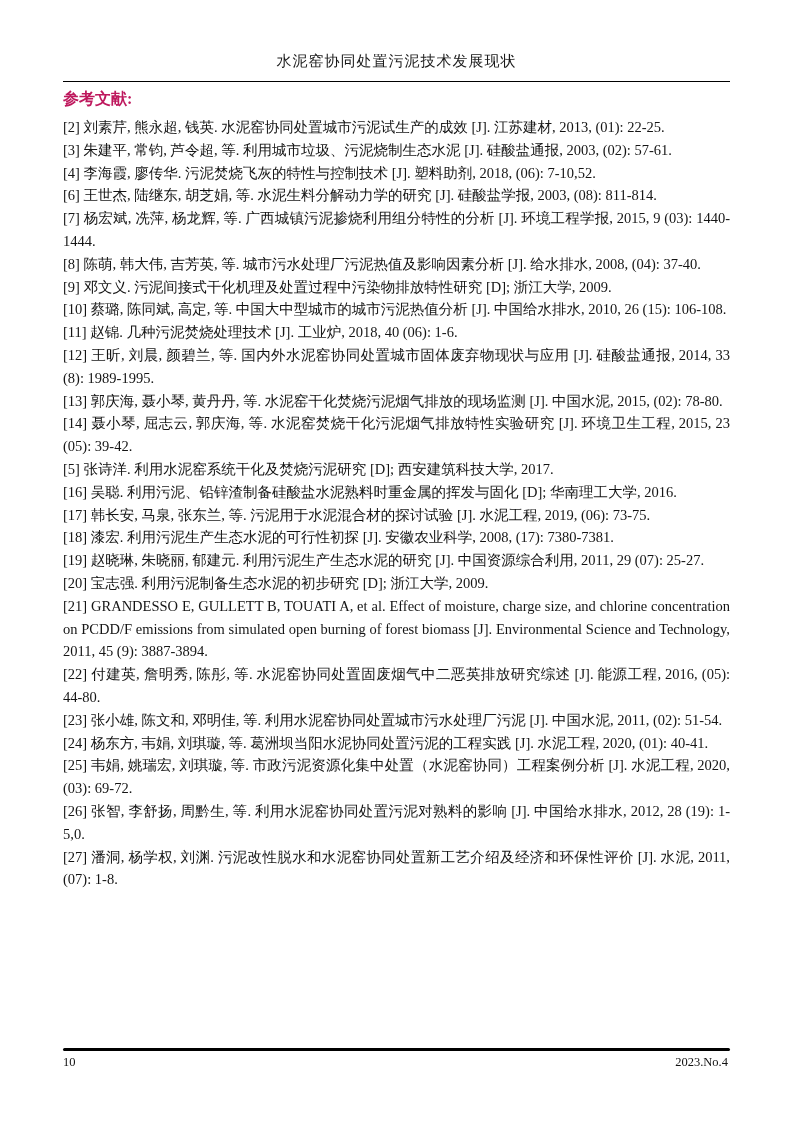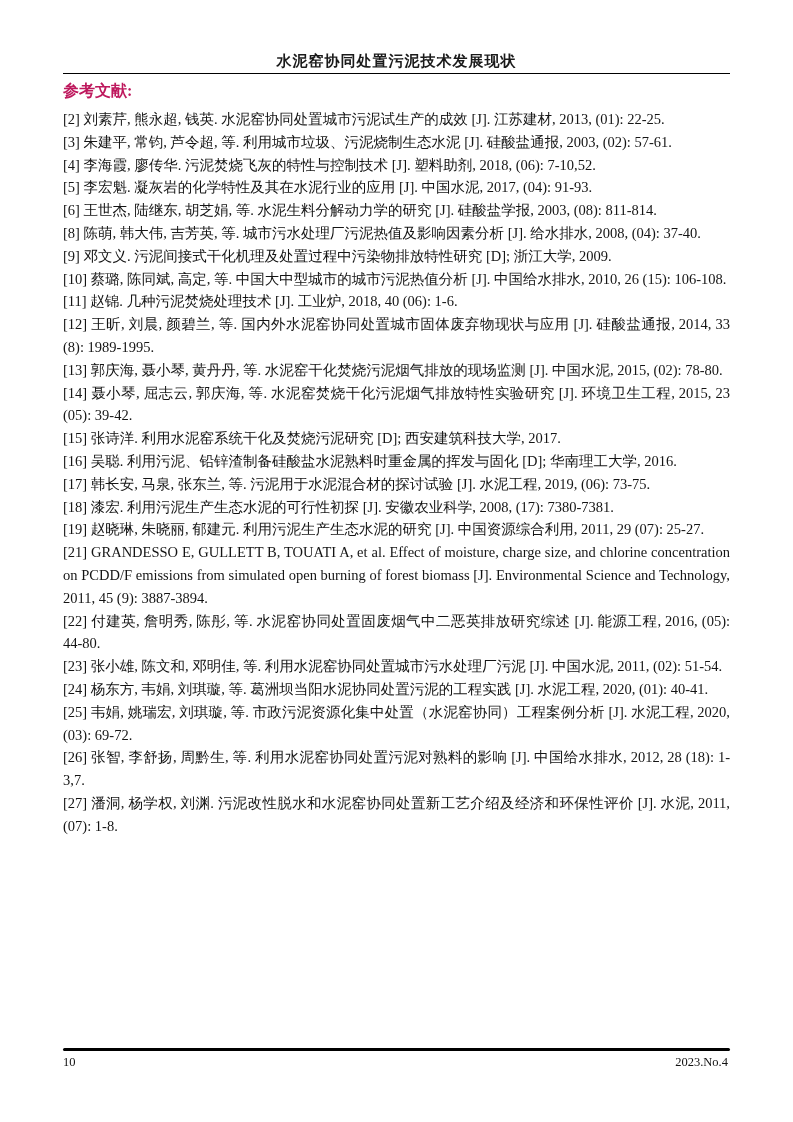--- a/index.html
+++ b/index.html
@@ -19,22 +19,21 @@
     position: absolute;
     left: 63px;
     width: 667px;
     top: 52px;
   }
   .running-title {
     text-align: center;
     font-size: 15px;
     letter-spacing: 1px;
     color: #1a1a1a;
-    margin-bottom: 2px;
-    font-weight: bold;
+    margin-bottom: 10px;
   }
   .header-rule {
     height: 0;
     border-top: 1.6px solid #000;
     margin-bottom: 7px;
   }
   .refs-heading {
     font-size: 16px;
     font-weight: bold;
     margin: 0 0 6px 0;
@@ -82,40 +81,41 @@
 
   <div class="running-title">水泥窑协同处置污泥技术发展现状</div>
 
   <div class="header-rule"></div>
 
   <h2 class="refs-heading">参考文献:</h2>
 
   <p class="ref">[2]  刘素芹, 熊永超, 钱英. 水泥窑协同处置城市污泥试生产的成效 [J]. 江苏建材, 2013, (01): 22-25.</p>
   <p class="ref">[3]  朱建平, 常钧, 芦令超, 等. 利用城市垃圾、污泥烧制生态水泥 [J]. 硅酸盐通报, 2003, (02): 57-61.</p>
   <p class="ref">[4]  李海霞, 廖传华. 污泥焚烧飞灰的特性与控制技术 [J]. 塑料助剂, 2018, (06): 7-10,52.</p>
-  <p class="ref">[5]  李宏魁. 凝灰岩的化学特性及其在水泥行业的应用 [J]. 中国水泥, 2017, (04): 91-93.</p>
   <p class="ref">[6]  王世杰, 陆继东, 胡芝娟, 等. 水泥生料分解动力学的研究 [J]. 硅酸盐学报, 2003, (08): 811-814.</p>
+  <p class="ref">[7]  杨宏斌, 冼萍, 杨龙辉, 等. 广西城镇污泥掺烧利用组分特性的分析 [J]. 环境工程学报, 2015, 9 (03): 1440-1444.</p>
   <p class="ref">[8]  陈萌, 韩大伟, 吉芳英, 等. 城市污水处理厂污泥热值及影响因素分析 [J]. 给水排水, 2008, (04): 37-40.</p>
   <p class="ref">[9]  邓文义. 污泥间接式干化机理及处置过程中污染物排放特性研究 [D]; 浙江大学, 2009.</p>
   <p class="ref">[10]  蔡璐, 陈同斌, 高定, 等. 中国大中型城市的城市污泥热值分析 [J]. 中国给水排水, 2010, 26 (15): 106-108.</p>
   <p class="ref">[11]  赵锦. 几种污泥焚烧处理技术 [J]. 工业炉, 2018, 40 (06): 1-6.</p>
   <p class="ref">[12]  王昕, 刘晨, 颜碧兰, 等. 国内外水泥窑协同处置城市固体废弃物现状与应用 [J]. 硅酸盐通报, 2014, 33 (8): 1989-1995.</p>
   <p class="ref">[13]  郭庆海, 聂小琴, 黄丹丹, 等. 水泥窑干化焚烧污泥烟气排放的现场监测 [J]. 中国水泥, 2015, (02): 78-80.</p>
   <p class="ref">[14]  聂小琴, 屈志云, 郭庆海, 等. 水泥窑焚烧干化污泥烟气排放特性实验研究 [J]. 环境卫生工程, 2015, 23 (05): 39-42.</p>
-  <p class="ref">[15]  张诗洋. 利用水泥窑系统干化及焚烧污泥研究 [D]; 西安建筑科技大学, 2017.</p>
+  <p class="ref">[5]  张诗洋. 利用水泥窑系统干化及焚烧污泥研究 [D]; 西安建筑科技大学, 2017.</p>
   <p class="ref">[16]  吴聪. 利用污泥、铅锌渣制备硅酸盐水泥熟料时重金属的挥发与固化 [D]; 华南理工大学, 2016.</p>
   <p class="ref">[17]  韩长安, 马泉, 张东兰, 等. 污泥用于水泥混合材的探讨试验 [J]. 水泥工程, 2019, (06): 73-75.</p>
   <p class="ref">[18]  漆宏. 利用污泥生产生态水泥的可行性初探 [J]. 安徽农业科学, 2008, (17): 7380-7381.</p>
   <p class="ref">[19]  赵晓琳, 朱晓丽, 郁建元. 利用污泥生产生态水泥的研究 [J]. 中国资源综合利用, 2011, 29 (07): 25-27.</p>
+  <p class="ref">[20]  宝志强. 利用污泥制备生态水泥的初步研究 [D]; 浙江大学, 2009.</p>
   <p class="ref">[21] GRANDESSO E, GULLETT B, TOUATI A, et al. Effect of moisture, charge size, and chlorine concentration on PCDD/F emissions from simulated open burning of forest biomass [J]. Environmental Science and Technology, 2011, 45 (9): 3887-3894.</p>
   <p class="ref">[22]  付建英, 詹明秀, 陈彤, 等. 水泥窑协同处置固废烟气中二恶英排放研究综述 [J]. 能源工程, 2016, (05): 44-80.</p>
   <p class="ref">[23]  张小雄, 陈文和, 邓明佳, 等. 利用水泥窑协同处置城市污水处理厂污泥 [J]. 中国水泥, 2011, (02): 51-54.</p>
   <p class="ref">[24]  杨东方, 韦娟, 刘琪璇, 等. 葛洲坝当阳水泥协同处置污泥的工程实践 [J]. 水泥工程, 2020, (01): 40-41.</p>
   <p class="ref">[25]  韦娟, 姚瑞宏, 刘琪璇, 等. 市政污泥资源化集中处置（水泥窑协同）工程案例分析 [J]. 水泥工程, 2020, (03): 69-72.</p>
-  <p class="ref">[26]  张智, 李舒扬, 周黔生, 等. 利用水泥窑协同处置污泥对熟料的影响 [J]. 中国给水排水, 2012, 28 (18): 1-3,7.</p>
+  <p class="ref">[26]  张智, 李舒扬, 周黔生, 等. 利用水泥窑协同处置污泥对熟料的影响 [J]. 中国给水排水, 2012, 28 (19): 1-5,0.</p>
   <p class="ref">[27]  潘洞, 杨学权, 刘渊. 污泥改性脱水和水泥窑协同处置新工艺介绍及经济和环保性评价 [J]. 水泥, 2011, (07): 1-8.</p>
 
 </div>
 
 <div class="footer">
   <div class="footer-rule"></div>
   <div class="footer-row">
     <div class="page-number">10</div>
     <div class="issue-label">2023.No.4</div>
   </div>

